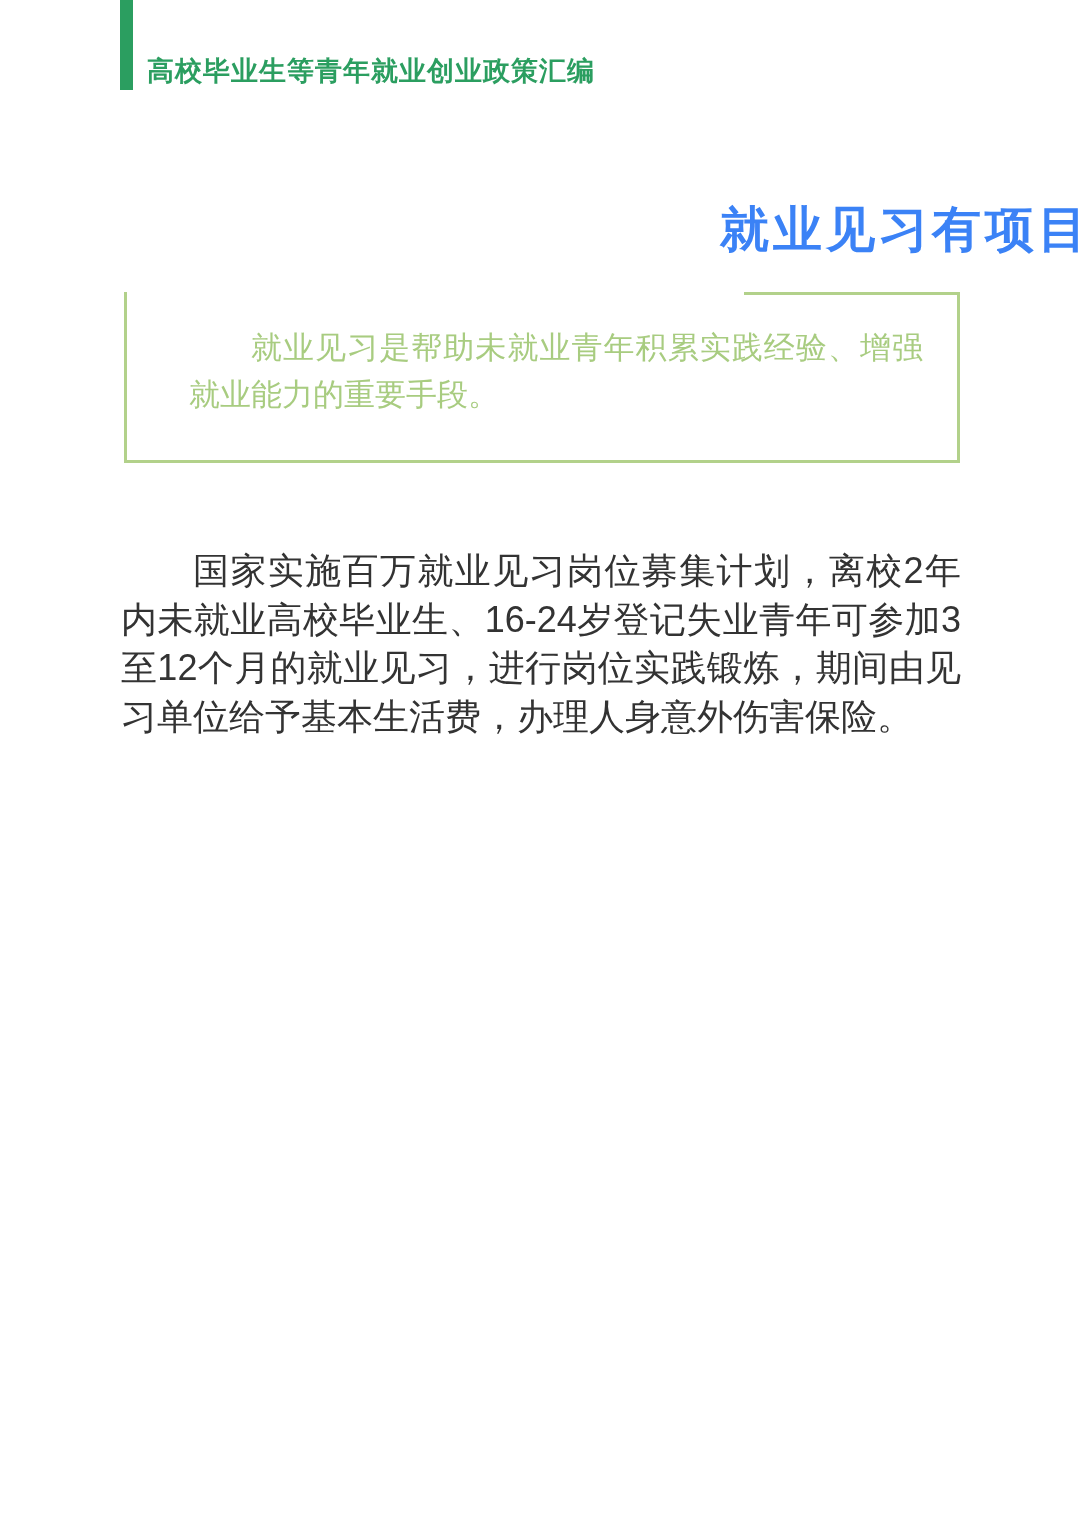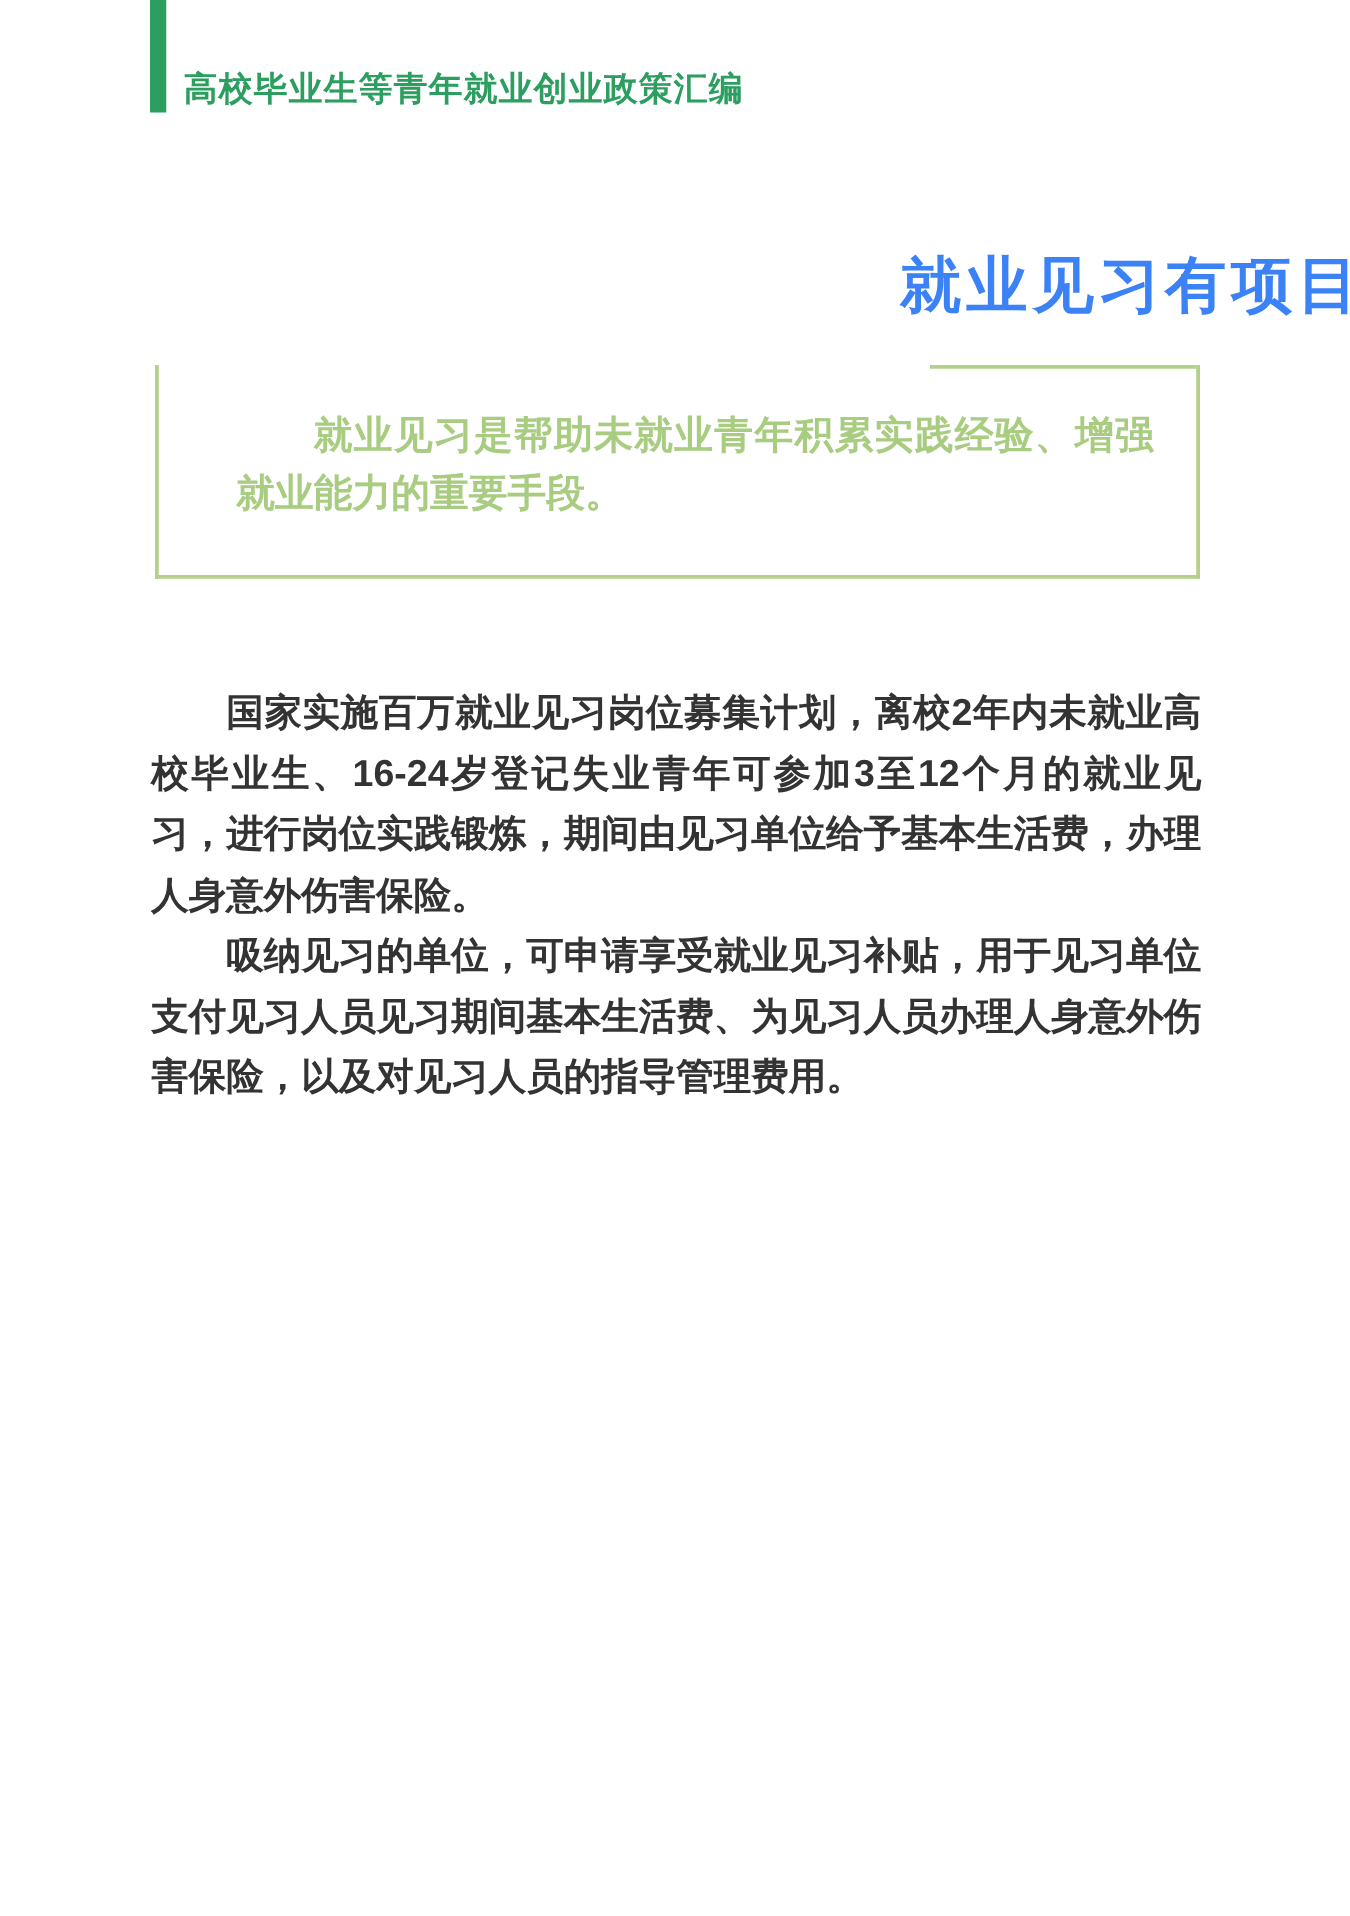--- a/index.html
+++ b/index.html
@@ -73,39 +73,39 @@
     background: #b2d18a;
   }
   .callout-text {
     position: absolute;
     left: 62px;
     right: 34px;
     top: 32px;
     margin: 0;
     font-size: 31px;
     line-height: 47px;
-    font-weight: 700;
+    font-weight: 400;
     color: #a8cc80;
     text-indent: 2em;
     text-align: justify;
     word-break: break-all;
   }
 
   
   .content {
     position: absolute;
     left: 121px;
     top: 547px;
     width: 840px;
   }
   .content p {
     margin: 0;
-    font-size: 30px;
+    font-size: 36px;
     line-height: 48.5px;
-    font-weight: 700;
+    font-weight: 400;
     color: #333333;
     text-indent: 2em;
     text-align: justify;
     word-break: break-all;
   }
 
   
   .page-number {
     position: absolute;
     left: 114px;
@@ -126,18 +126,17 @@
 
   <h1 class="doc-title">就业见习有项目</h1>
 
   <div class="callout-box">
     <div class="callout-top-line"></div>
     <p class="callout-text">就业见习是帮助未就业青年积累实践经验、增强就业能力的重要手段。</p>
   </div>
 
   <div class="content">
     <p>国家实施百万就业见习岗位募集计划，离校2年内未就业高校毕业生、16-24岁登记失业青年可参加3至12个月的就业见习，进行岗位实践锻炼，期间由见习单位给予基本生活费，办理人身意外伤害保险。</p>
-    <p>吸纳见习的单位，可申请享受就业见习补贴，用于见习单位支付见习人员见习期间基本生活费、为见习人员办理人身意外伤害保险，以及对见习人员的指导管理费用。</p>
   </div>
 
   <div class="page-number">07</div>
 
 </div>
 
 </body></html>

